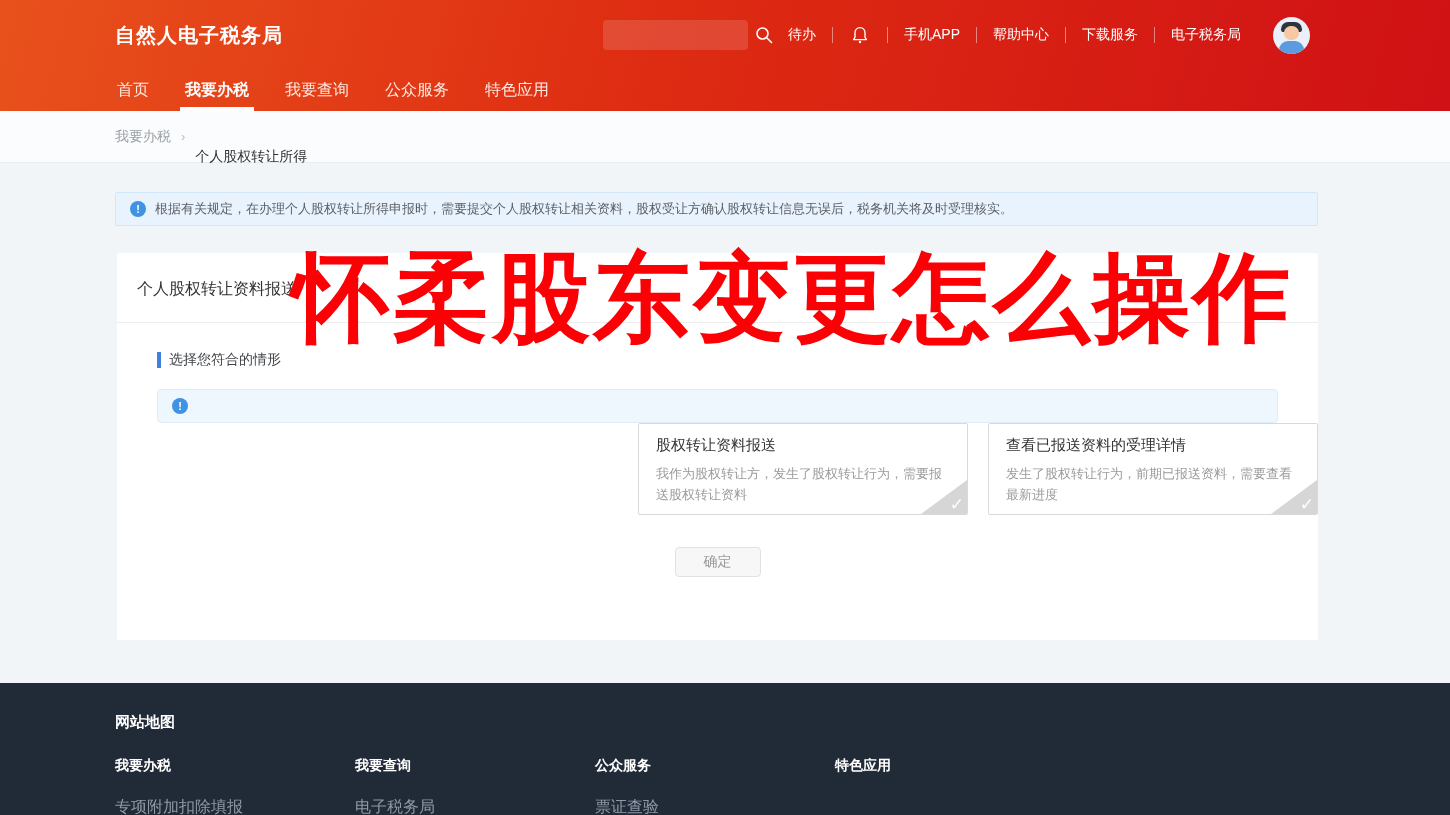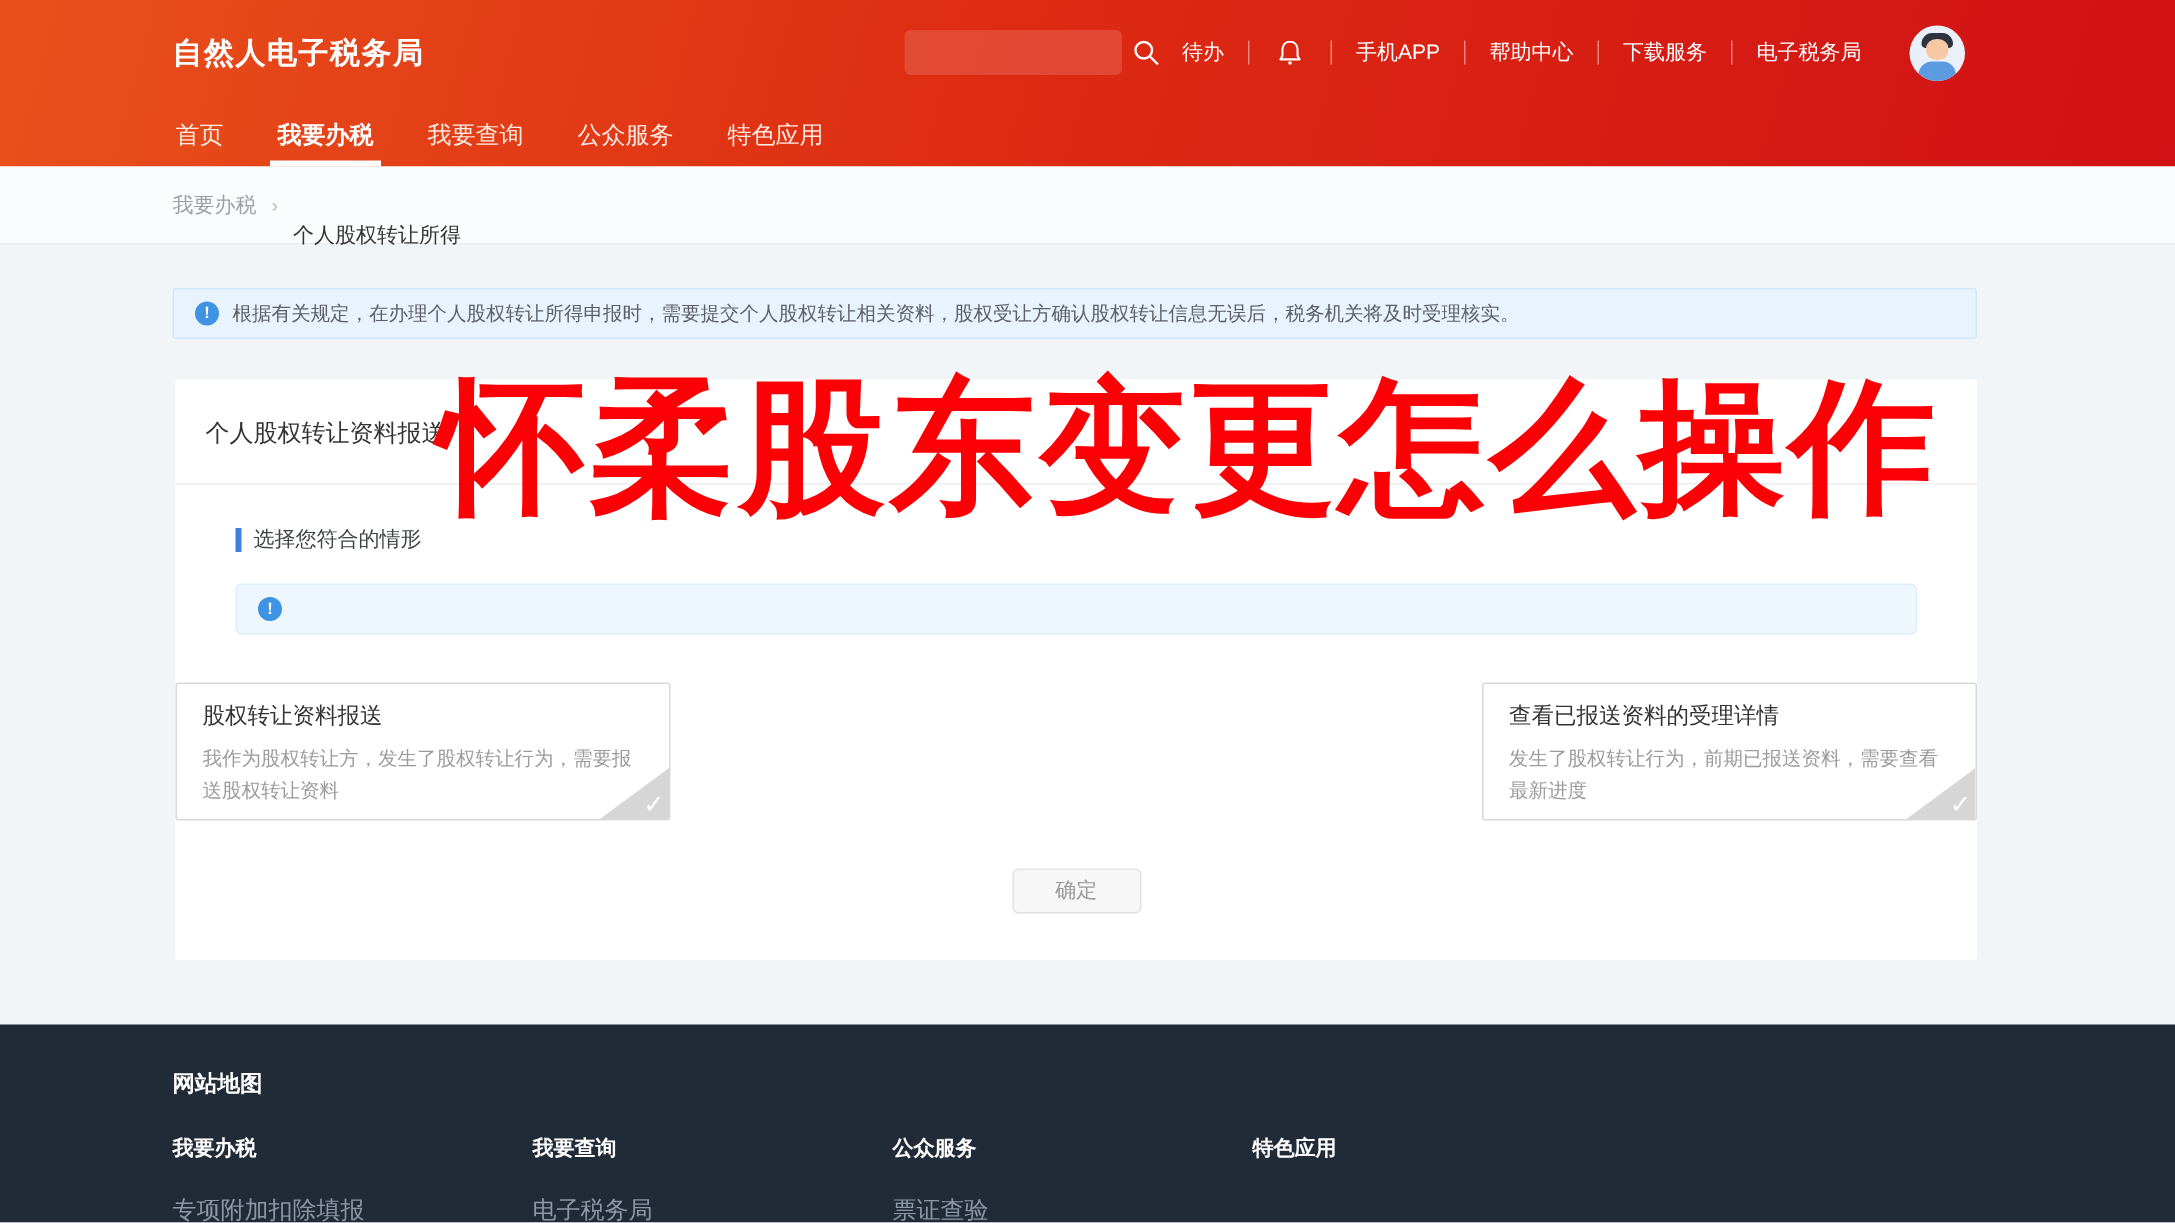--- a/index.html
+++ b/index.html
@@ -95,21 +95,21 @@
     font-size: 14px; color: #404347;
   }
   .section-bar { width: 4px; height: 16px; background: #3f80da; }
   .inner-notice {
     margin: 20px 40px 0 40px; height: 34px;
     background: #eef6fe; border: 1px solid #ddedfc; border-radius: 4px;
     display: flex; align-items: center; padding-left: 14px; gap: 9px;
     font-size: 13px; color: #54585e;
   }
   .options-row {
-    margin-top: 32px; display: flex; justify-content: space-between; gap: 20px;
+    display: flex; justify-content: flex-end; gap: 20px;
   }
   .option-card {
     position: relative; width: 330px; height: 92px; background: #fff;
     border: 1px solid #d9d9d9; border-radius: 2px; padding: 12px 17px;
     cursor: pointer; overflow: hidden;
   }
   .option-title { font-size: 15px; color: #333; margin-bottom: 8px; }
   .option-desc { font-size: 13px; color: #9b9b9b; line-height: 1.65; }
   .corner-check {
     position: absolute; right: 0; bottom: 0; width: 0; height: 0;

